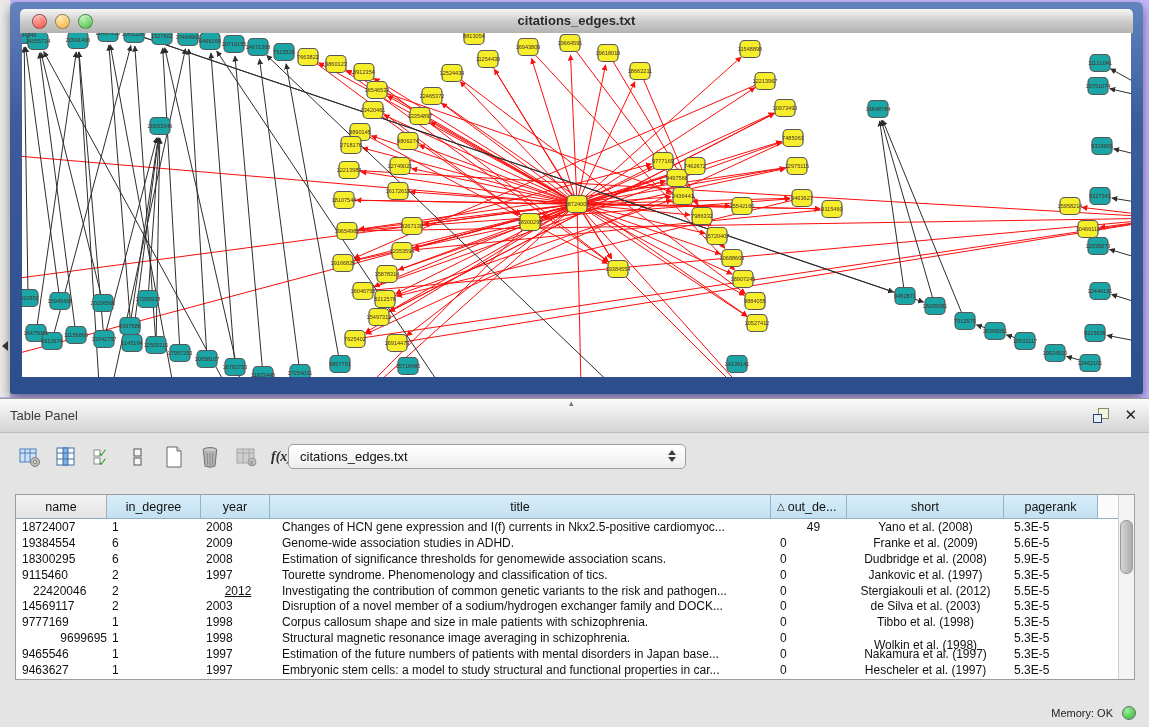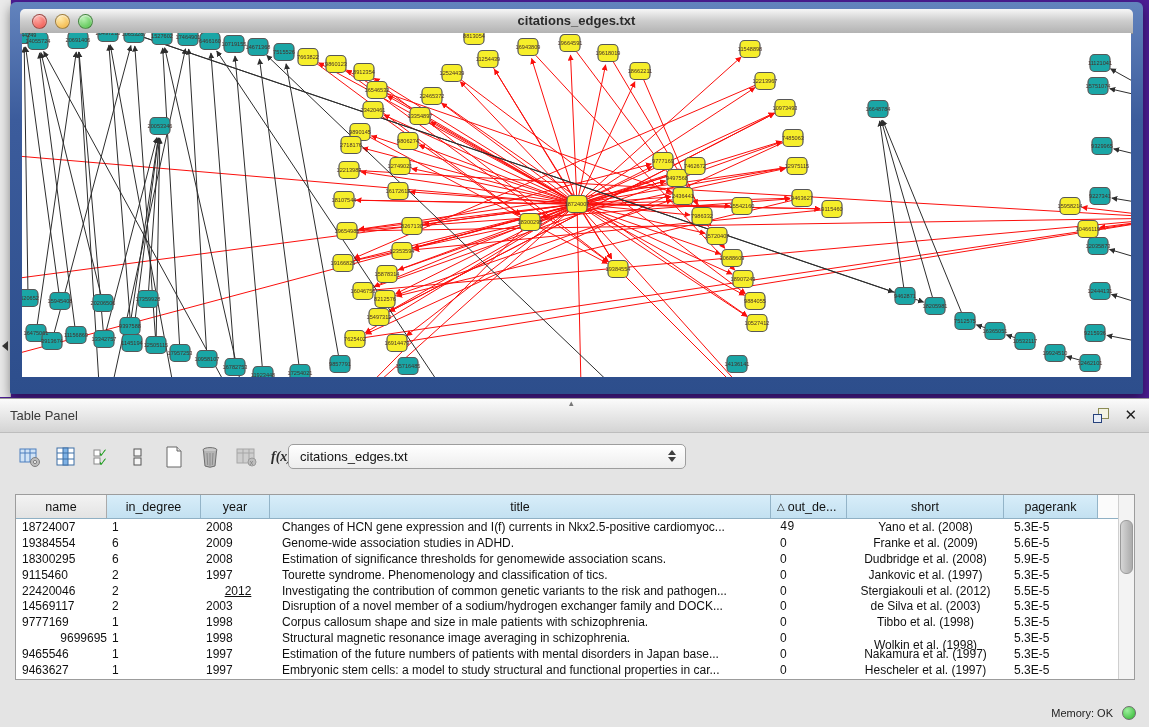--- a/index.html
+++ b/index.html
@@ -1,17 +1,17 @@
 <!DOCTYPE html>
 <html><head>
 <meta charset="utf-8">
 <style>
   html,body{margin:0;padding:0;}
   body{font-family:"Liberation Sans","DejaVu Sans",sans-serif;background:#dedede;}
-  #stage{position:relative;width:1149px;height:727px;overflow:hidden;background:#4c1d95;}
+  #stage{position:relative;width:1149px;height:727px;overflow:hidden;background:#c4b5fd;}
 
   
   .left-strip{position:absolute;left:0;top:0;width:10px;height:397px;background:#eaeaea;border-right:1px solid #c9c9c9;}
   .collapse-arrow{position:absolute;left:2px;top:341px;width:0;height:0;border-top:5px solid transparent;border-bottom:5px solid transparent;border-right:6px solid #3a3a3a;}
 
   
   .net-frame{position:absolute;left:10px;top:2px;width:1133px;height:392px;border-radius:6px 6px 2px 2px;
     background:linear-gradient(180deg,#6283bd 0%,#3c5c9c 30%,#2d4e8c 100%);box-shadow:0 5px 12px rgba(0,0,0,.45);}
   .net-titlebar{position:absolute;top:7px;left:10px;right:10px;height:24px;border-radius:5px 5px 0 0;
     background:linear-gradient(#f7f7f7,#cdcdcd 50%,#b3b3b3);border-bottom:1px solid #8d8d8d;}
@@ -548,21 +548,21 @@
             <span>pagerank</span>
           </div>
           <div class="col-h filler"></div>
         </div>
       <div class="gbody" id="gbody">
           <div class="row">
             <div class="cell" style="width: 91px; text-align: left; padding-left: 6px;">18724007</div>
             <div class="cell" style="width: 94px; text-align: left; padding-left: 5px;">1</div>
             <div class="cell" style="width: 69px; text-align: left; padding-left: 5px;">2008</div>
             <div class="cell" style="width: 501px; text-align: left; padding-left: 12px;">Changes of HCN gene expression and I(f) currents in Nkx2.5-positive cardiomyoc...</div>
-            <div class="cell" style="width: 76px; text-align: left; padding-left: 9px; font-family: Liberation Mono, monospace;">49</div>
+            <div class="cell" style="width: 76px; text-align: center; padding-left: 9px;">49</div>
             <div class="cell" style="width: 157px; text-align: center;">Yano et al. (2008)</div>
             <div class="cell" style="width: 94px; text-align: left; padding-left: 10px;">5.3E-5</div>
           </div>
           <div class="row">
             <div class="cell" style="width: 91px; text-align: left; padding-left: 6px;">19384554</div>
             <div class="cell" style="width: 94px; text-align: left; padding-left: 5px;">6</div>
             <div class="cell" style="width: 69px; text-align: left; padding-left: 5px;">2009</div>
             <div class="cell" style="width: 501px; text-align: left; padding-left: 12px;">Genome-wide association studies in ADHD.</div>
             <div class="cell" style="width: 76px; text-align: left; padding-left: 9px;">0</div>
             <div class="cell" style="width: 157px; text-align: center;">Franke et al. (2009)</div>
@@ -580,21 +580,21 @@
           <div class="row">
             <div class="cell" style="width: 91px; text-align: left; padding-left: 6px;">9115460</div>
             <div class="cell" style="width: 94px; text-align: left; padding-left: 5px;">2</div>
             <div class="cell" style="width: 69px; text-align: left; padding-left: 5px;">1997</div>
             <div class="cell" style="width: 501px; text-align: left; padding-left: 12px;">Tourette syndrome. Phenomenology and classification of tics.</div>
             <div class="cell" style="width: 76px; text-align: left; padding-left: 9px;">0</div>
             <div class="cell" style="width: 157px; text-align: center;">Jankovic et al. (1997)</div>
             <div class="cell" style="width: 94px; text-align: left; padding-left: 10px;">5.3E-5</div>
           </div>
           <div class="row">
-            <div class="cell" style="width: 91px; text-align: left; padding-left: 6px;">22420046</div>
+            <div class="cell" style="width: 91px; text-align: left; padding-left: 17px;">22420046</div>
             <div class="cell" style="width: 94px; text-align: left; padding-left: 5px;">2</div>
             <div class="cell" style="width: 69px; text-align: center; padding-left: 5px; text-decoration: underline;">2012</div>
             <div class="cell" style="width: 501px; text-align: left; padding-left: 12px;">Investigating the contribution of common genetic variants to the risk and pathogen...</div>
             <div class="cell" style="width: 76px; text-align: left; padding-left: 9px;">0</div>
             <div class="cell" style="width: 157px; text-align: center;">Stergiakouli et al. (2012)</div>
             <div class="cell" style="width: 94px; text-align: left; padding-left: 10px;">5.5E-5</div>
           </div>
           <div class="row">
             <div class="cell" style="width: 91px; text-align: left; padding-left: 6px;">14569117</div>
             <div class="cell" style="width: 94px; text-align: left; padding-left: 5px;">2</div>

